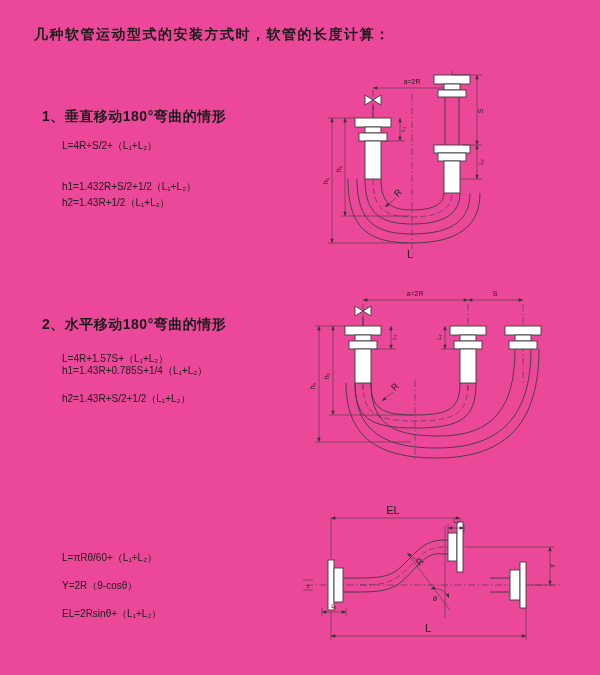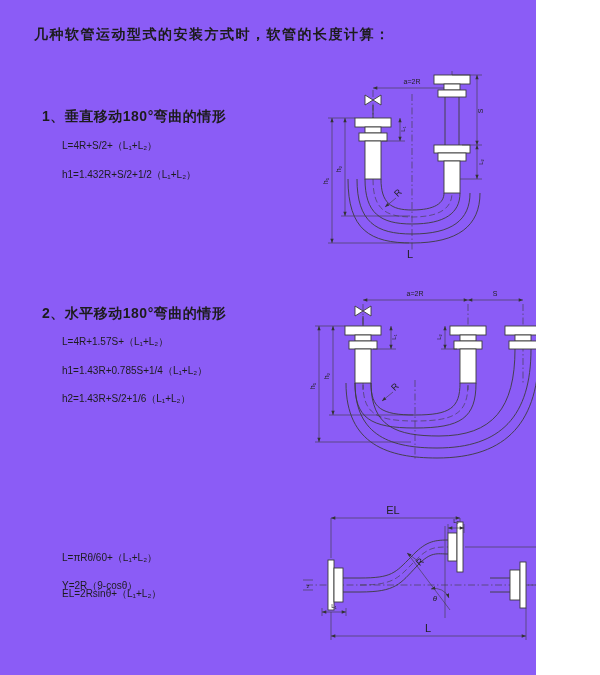--- a/index.html
+++ b/index.html
@@ -1,16 +1,16 @@
 <!DOCTYPE html>
 <html><head>
 <meta charset="utf-8">
 <style>
   html,body{margin:0;padding:0;background:#ffffff;}
-  .page{position:relative;width:536px;height:675px;background:#8b5cf6;overflow:hidden;
+  .page{position:relative;width:600px;height:675px;background:#ec4899;overflow:hidden;
         font-family:"Liberation Sans","DejaVu Sans",sans-serif;color:#1c1c1c;}
   .title{position:absolute;left:34px;top:26px;font-size:14px;font-weight:bold;letter-spacing:1.5px;white-space:nowrap;}
   .heading{position:absolute;left:42px;font-size:14px;font-weight:bold;letter-spacing:0.5px;white-space:nowrap;}
   .formula{position:absolute;left:62px;font-size:10px;white-space:nowrap;}
   svg.diag{position:absolute;}
   svg.diag text{font-family:"Liberation Sans","DejaVu Sans",sans-serif;fill:#222;}
   .thin{stroke:#3c3c3c;stroke-width:0.6;fill:none;}
   .draw{stroke:#3c3c3c;stroke-width:0.9;fill:none;}
   .fitting{stroke:#3c3c3c;stroke-width:0.9;fill:#ffffff;}
   .dashcl{stroke:#3c3c3c;stroke-width:0.6;fill:none;stroke-dasharray:7 2.5 1.5 2.5;}
@@ -18,30 +18,31 @@
 </style>
 </head>
 <body>
 
 <div class="page">
 
   <div class="title">几种软管运动型式的安装方式时，软管的长度计算：</div>
 
   <div class="heading" style="top:108px">1、垂直移动180°弯曲的情形</div>
   <div class="formula" style="top:139px">L=4R+S/2+（L₁+L₂）</div>
-  <div class="formula" style="top:168px">h1=1.432R+S/2+1/2（L₁+L₂）</div>
-
-  <div class="heading" style="top:305px">2、水平移动180°弯曲的情形</div>
-  <div class="formula" style="top:335px">L=4R+1.57S+（L₁+L₂）</div>
+  <div class="formula" style="top:180px">h1=1.432R+S/2+1/2（L₁+L₂）</div>
+  <div class="formula" style="top:196px">h2=1.43R+1/2（L₁+L₂）</div>
+
+  <div class="heading" style="top:316px">2、水平移动180°弯曲的情形</div>
+  <div class="formula" style="top:352px">L=4R+1.57S+（L₁+L₂）</div>
   <div class="formula" style="top:364px">h1=1.43R+0.785S+1/4（L₁+L₂）</div>
-  <div class="formula" style="top:392px">h2=1.43R+S/2+1/6（L₁+L₂）</div>
+  <div class="formula" style="top:392px">h2=1.43R+S/2+1/2（L₁+L₂）</div>
 
   <div class="formula" style="top:551px">L=πRθ/60+（L₁+L₂）</div>
   <div class="formula" style="top:579px">Y=2R（9-cosθ）</div>
-  <div class="formula" style="top:587px">EL=2Rsinθ+（L₁+L₂）</div>
+  <div class="formula" style="top:607px">EL=2Rsinθ+（L₁+L₂）</div>
 
   <svg class="diag" style="left:312px;top:66px" width="200" height="200" viewBox="0 0 200 200">
     <defs>
       <marker id="ar1" viewBox="0 0 10 10" refX="9.5" refY="5" markerWidth="8" markerHeight="8" orient="auto-start-reverse">
         <path d="M0.5,1.5 L9.5,5 L0.5,8.5 z" fill="#333"></path>
       </marker>
       <pattern id="hx1" width="4" height="4" patternUnits="userSpaceOnUse">
         <path d="M0,0 L4,4 M4,0 L0,4" stroke="#666" stroke-width="0.5"></path>
       </pattern>
     </defs>

